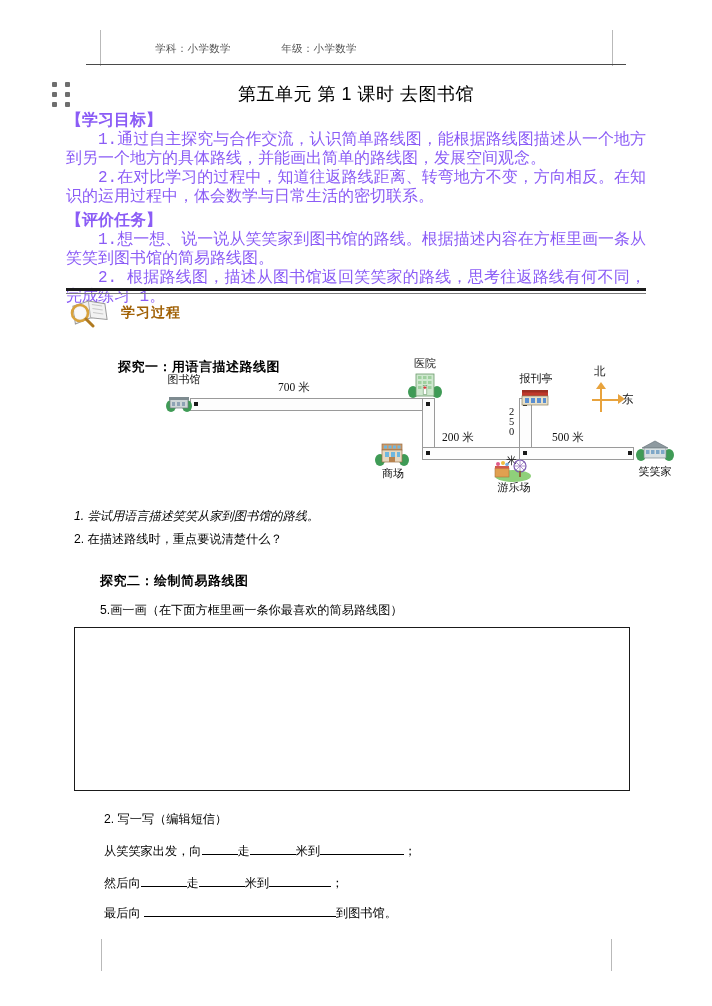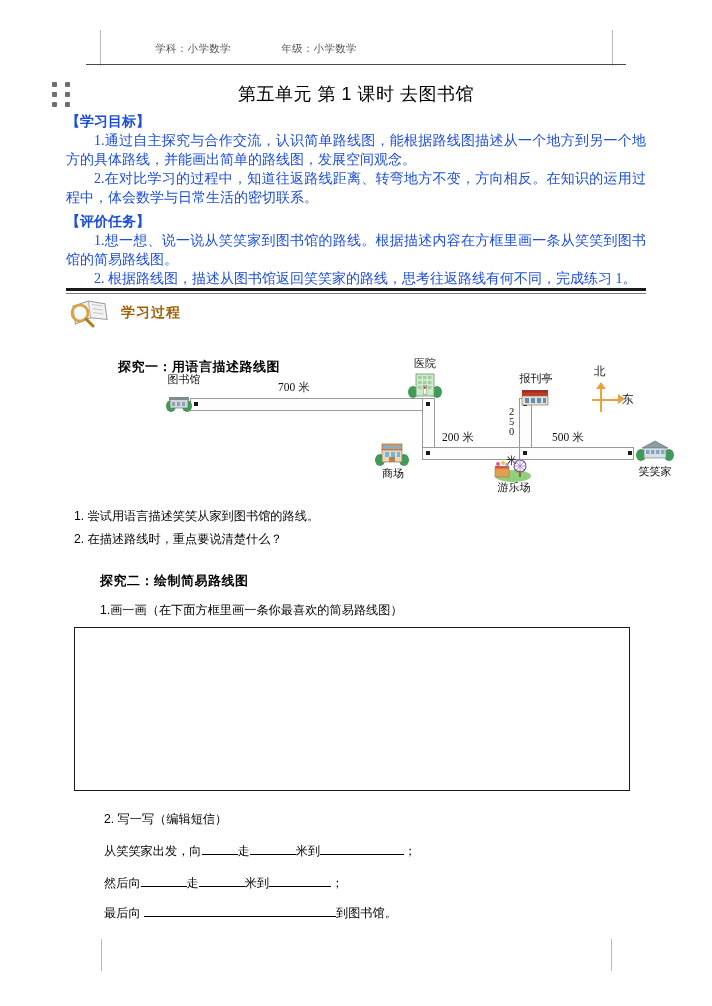--- a/index.html
+++ b/index.html
@@ -46,24 +46,24 @@
     position:absolute;left:0;right:0;top:82px;
     text-align:center;
     font-size:18px;font-weight:normal;
     font-family:"Liberation Sans","DejaVu Sans",sans-serif;
     letter-spacing:.5px;
   }
 
   
   .blk{
     position:absolute;
-    font-family:Liberation Serif, serif;
-    font-size:14px;
+    font-family:Liberation Mono, monospace;
+    font-size:16px;
     line-height:19px;
-    color:#1d4ed8;
+    color:#8b5cf6;
     text-align:justify;
   }
   .blk b, .sec-head{font-weight:bold;}
   .sec-head{display:block;}
   .ind{text-indent:2em;display:block;}
 
   
   .thick-rule{
     position:absolute;left:66px;width:580px;
     border-top:3px solid #1a1a1a;
@@ -323,25 +323,25 @@
     <div class="compass" style="left:418px;top:24px;width:44px;height:36px;">
       <div class="ar-n"></div>
       <div class="vbar"></div>
       <div class="hbar"></div>
       <div class="ar-e"></div>
     </div>
     <div class="mlabel" style="left:424px;top:6px;">北</div>
     <div class="mlabel" style="left:452px;top:34px;">东</div>
   </div>
 
-  <div class="qline" style="left:74px;top:508px;">1.  尝试用语言描述笑笑从家到图书馆的路线。</div>
+  <div class="qline" style="left:74px;top:508px;font-style:italic;">1.  尝试用语言描述笑笑从家到图书馆的路线。</div>
   <div class="qline" style="left:74px;top:531px;">2.  在描述路线时，重点要说清楚什么？</div>
 
   <div class="explore" style="left:100px;top:572px;">探究二：绘制简易路线图</div>
-  <div class="qline" style="left:100px;top:602px;">1.画一画（在下面方框里画一条你最喜欢的简易路线图）</div>
+  <div class="qline" style="left:100px;top:602px;">5.画一画（在下面方框里画一条你最喜欢的简易路线图）</div>
 
   <div class="drawbox"></div>
 
   <div class="qline" style="left:104px;top:811px;">2. 写一写（编辑短信）</div>
 
   <div class="fill" style="left:104px;top:843px;">
     <span>从笑笑家出发，向</span><span class="u s1"></span><span>走</span><span class="u s2"></span><span>米到</span><span class="u s3"></span><span>；</span>
   </div>
 
   <div class="fill" style="left:104px;top:875px;">

